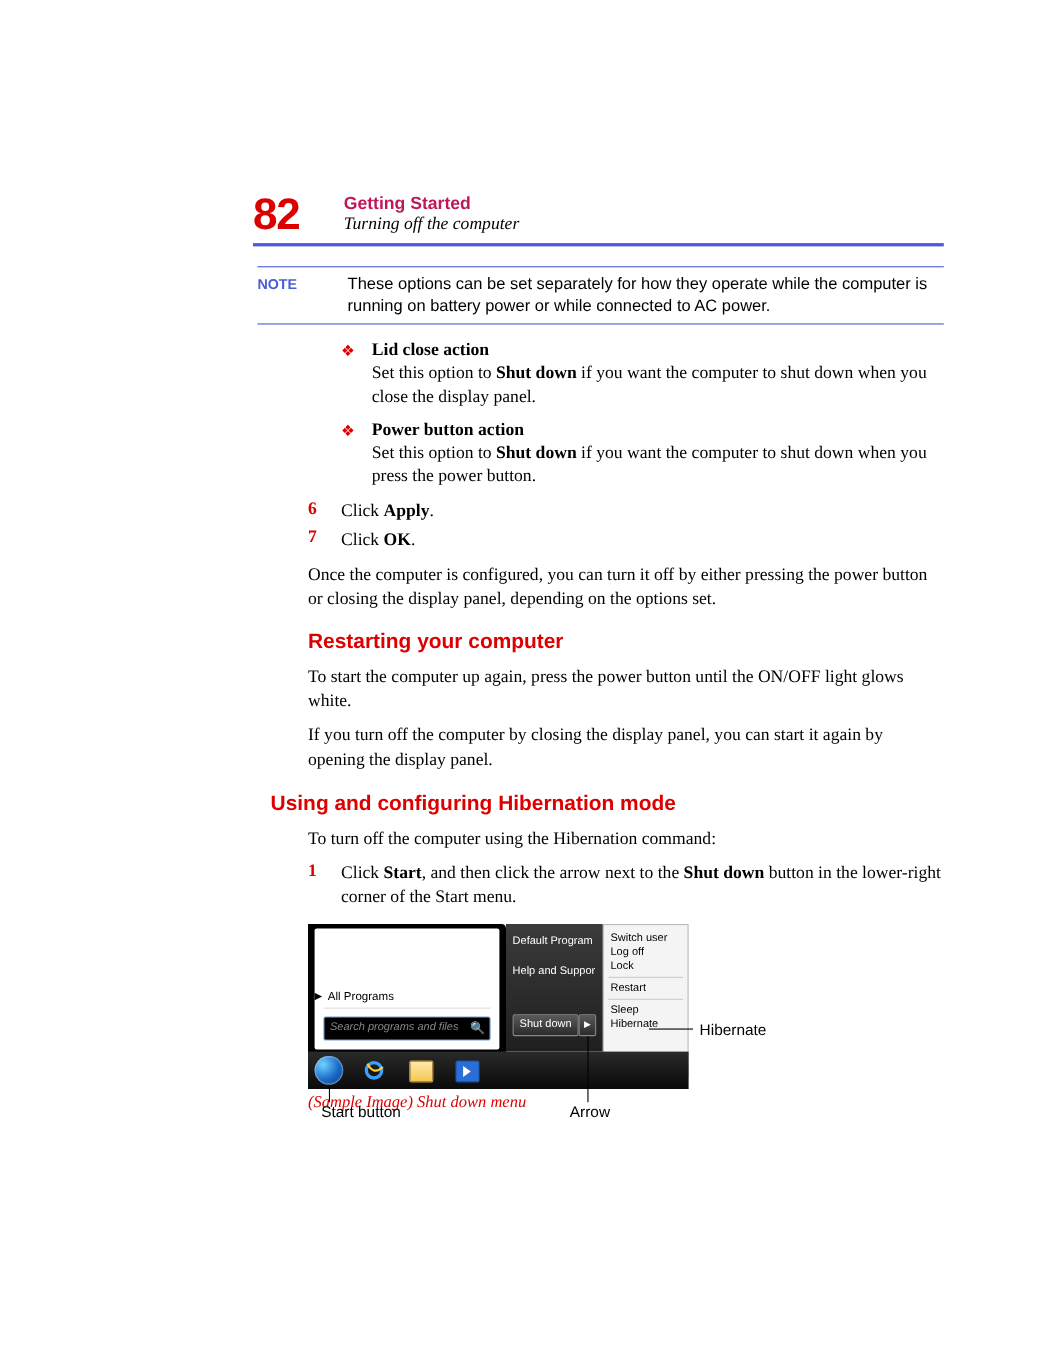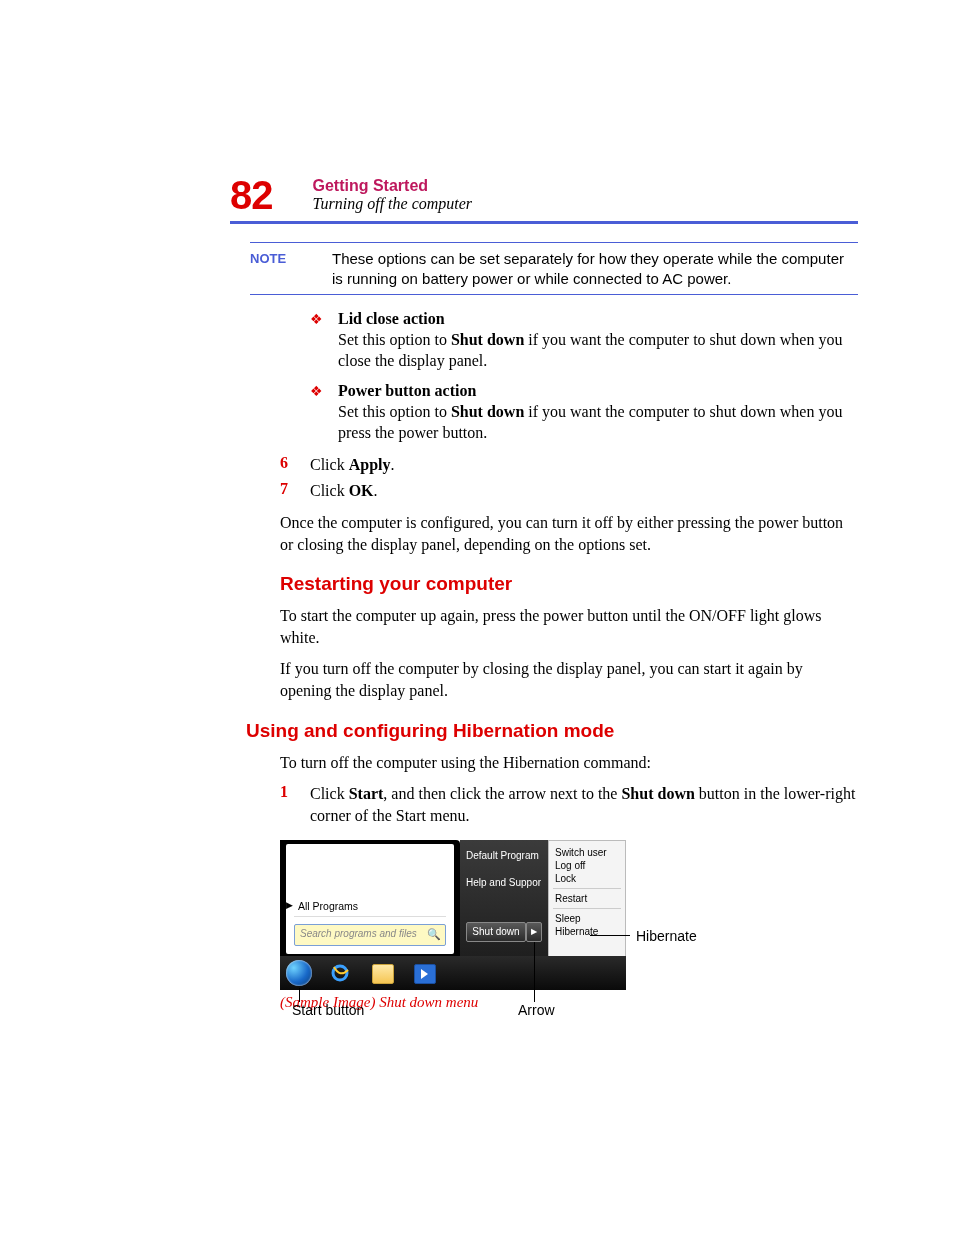--- a/index.html
+++ b/index.html
@@ -39,21 +39,21 @@
   .section {
     font-style: italic;
     font-size: 16px;
   }
   .thick-rule {
     border: none;
     border-top: 3px solid #4a5dd6;
     margin: 6px 0 18px 0;
   }
   .note-block {
-    margin-left: 20px;
+    margin-left: 4px;
   }
   .note-rule {
     border: none;
     border-top: 1px solid #4a5dd6;
     margin: 0;
   }
   .note-row {
     display: flex;
     align-items: flex-start;
     padding: 6px 0 6px 0;
@@ -176,21 +176,21 @@
     left: 8px; top: 72px;
     width: 152px;
     border-top: 1px solid #ddd;
   }
   .sm-search {
     position: absolute;
     left: 8px; top: 80px;
     width: 150px; height: 20px;
     border: 1px solid #7a9fd6;
     border-radius: 2px;
-    background: #fef9c3;
+    background: #000000;
   }
   .sm-search-ph {
     position: absolute;
     left: 5px; top: 3px;
     font-size: 10px;
     font-style: italic;
     color: #888;
   }
   .sm-search-icon {
     position: absolute;

